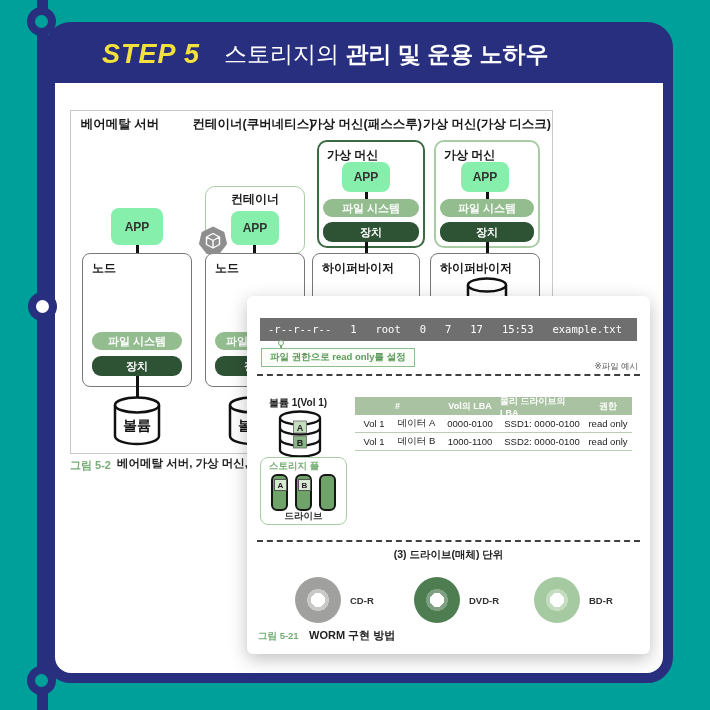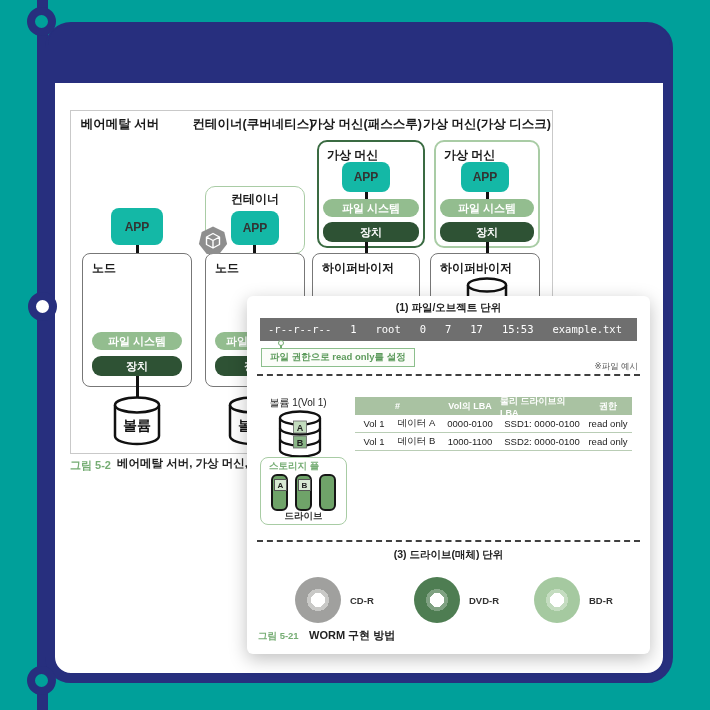--- a/index.html
+++ b/index.html
@@ -22,21 +22,21 @@
   
   #step5{left:54px;top:0;height:58px;line-height:58px;color:#F3E13C;
          font-size:27px;font-weight:800;font-style:italic;letter-spacing:1px;}
   #htitle{left:176px;top:0;height:58px;line-height:58px;color:#fff;font-size:23px;}
   #htitle .light{font-weight:500;}
   #htitle .bold{font-weight:800;}
   
   .z4{z-index:4;}
   #dframe{left:70px;top:110px;width:481px;height:342px;border:1px solid #C9C9C9;background:#fff;}
   .colhead{top:116px;transform:translateX(-50%);font-size:12.5px;font-weight:800;color:#1a1a1a;white-space:nowrap;}
-  .appbox{background:#14b8a6;border-radius:8px;color:#333;font-weight:700;font-size:12px;
+  .appbox{background:#86efac;border-radius:8px;color:#333;font-weight:700;font-size:12px;
           display:flex;align-items:center;justify-content:center;}
   .graybox{border:1.5px solid #777;border-radius:8px;background:#fff;box-sizing:border-box;}
   .greenbox{border-radius:10px;background:#fff;box-sizing:border-box;}
   .boxlabel{font-size:12px;font-weight:800;color:#1a1a1a;white-space:nowrap;}
   .pill{border-radius:9px;color:#fff;font-weight:700;font-size:11px;
         display:flex;align-items:center;justify-content:center;white-space:nowrap;}
   .pill-light{background:#93BD8F;}
   .pill-dark{background:#2E5234;}
   .vline-conn{width:3px;background:#111;}
   .cyl-label{font-size:14px;font-weight:800;color:#111;text-align:center;}
@@ -56,21 +56,21 @@
   #callout .em{font-weight:800;}
   #file-note{right:12px;top:65px;font-size:8.5px;color:#555;}
   .dashsep{left:10px;width:383px;border-top:2px dashed #3F3F3F;}
   
   #vtable{left:108px;top:101px;width:277px;display:grid;
           grid-template-columns:38px 47px 60px 84px 48px;font-size:9.5px;color:#222;}
   #vtable .h{background:#A9C2A2;color:#fff;font-weight:800;font-size:9px;height:18px;
              display:flex;align-items:center;justify-content:center;}
   #vtable .c{height:17px;display:flex;align-items:center;justify-content:center;
              border-bottom:1px solid #B9CDB5;background:#fff;white-space:nowrap;}
-  .vol-label{font-size:10px;font-weight:400;color:#222;text-align:center;}
+  .vol-label{font-size:10px;font-weight:700;color:#222;text-align:center;}
   #poolbox{left:13px;top:161px;width:87px;height:68px;border:1.5px solid #A8CCA4;border-radius:8px;box-sizing:border-box;}
   .pool-label{left:8px;top:2px;font-size:9.5px;font-weight:700;color:#76AD74;white-space:nowrap;}
   .dbar{top:16px;width:17px;height:37px;background:#6FA369;border:2px solid #161616;border-radius:6px;box-sizing:border-box;}
   .dchip{width:13px;height:12px;background:#D9EAD4;border:1px solid #555;font-size:8px;font-weight:800;color:#222;
          display:flex;align-items:center;justify-content:center;box-sizing:border-box;}
   .drive-label{left:0;top:52px;width:85px;text-align:center;font-size:9.5px;font-weight:700;color:#333;}
   
   .disc{width:46px;height:46px;border-radius:50%;}
   .disc-cd{background:radial-gradient(circle,#fff 0 7px,#c9c9c7 7px 11px,#A0A09E 11px);}
   .disc-dvd{background:radial-gradient(circle,#fff 0 7px,#7fa182 7px 11px,#4E7D52 11px);}
@@ -78,20 +78,24 @@
   .disc-label{font-size:9.5px;font-weight:700;color:#333;white-space:nowrap;}
   #p-cap-tag{left:11px;top:334px;color:#76AD74;font-weight:800;font-size:9.5px;white-space:nowrap;}
   #p-cap-text{left:62px;top:332px;color:#222;font-weight:800;font-size:11px;white-space:nowrap;}
 </style>
 </head>
 <body>
 
 <div class="abs" id="vline"></div>
 <div class="abs" id="card"></div>
 <div class="abs" id="headerband">
+  <div class="abs" id="step5">STEP 5</div>
+  <div class="abs" id="htitle">
+    <span class="light">스토리지의 </span><span class="bold">관리 및 운용 노하우</span>
+  </div>
 </div>
 <div class="abs ring" id="ring-top"></div>
 <div class="abs ring" id="ring-mid"></div>
 <div class="abs ring" id="ring-bot"></div>
 
 <div class="abs z4" id="dframe"></div>
 
 <div class="abs z4 colhead" style="left:120px;">베어메탈 서버</div>
 <div class="abs z4 colhead" style="left:253px;">컨테이너(쿠버네티스)</div>
 <div class="abs z4 colhead" style="left:366px;">가상 머신(패스스루)</div>
@@ -159,21 +163,20 @@
     <path d="M3,9 L3,34 A19,7 0 0 0 41,34 L41,9" fill="#fff" stroke="#111" stroke-width="2.5"></path>
     <ellipse cx="22" cy="9" rx="19" ry="6.5" fill="#fff" stroke="#111" stroke-width="2.5"></ellipse>
   </svg>
 </div>
 
 <div class="abs z4 cap-tag" style="left:70px;top:458px;">그림 5-2</div>
 <div class="abs z4 cap-text" style="left:117px;top:456px;">베어메탈 서버, 가상 머신, 컨테</div>
 
 <div class="abs" id="panel">
 
-  <div class="abs sect-title" style="top:5px;">(1) 파일/오브젝트 단위</div>
   <div class="abs" id="terminal">-r--r--r--   1   root   0   7   17   15:53   example.txt</div>
   <div class="abs" id="pin-dot"></div>
   <div class="abs" id="pin-line"></div>
   <div class="abs" id="callout">
     <span>파일 권한으로 </span><span class="em">read only</span><span>를 설정</span>
   </div>
   <div class="abs" id="file-note">※파일 예시</div>
   <div class="abs dashsep" style="top:78px;"></div>
 
   <div class="abs vol-label" style="left:6px;top:100px;width:90px;">볼륨 1(Vol 1)</div>

